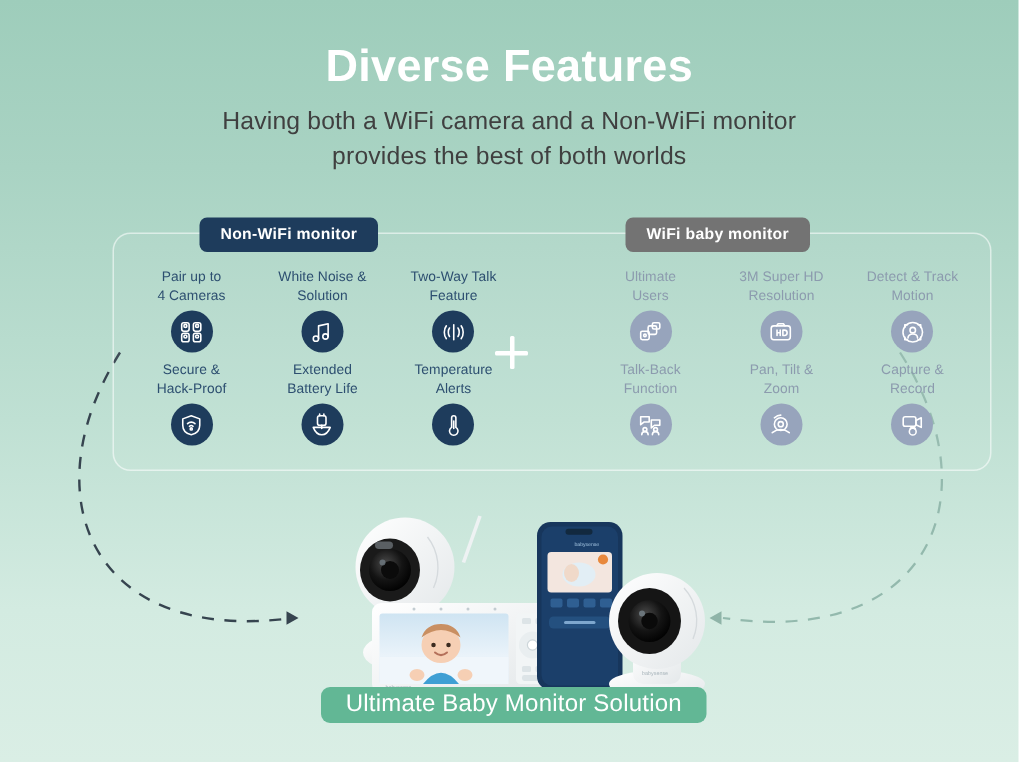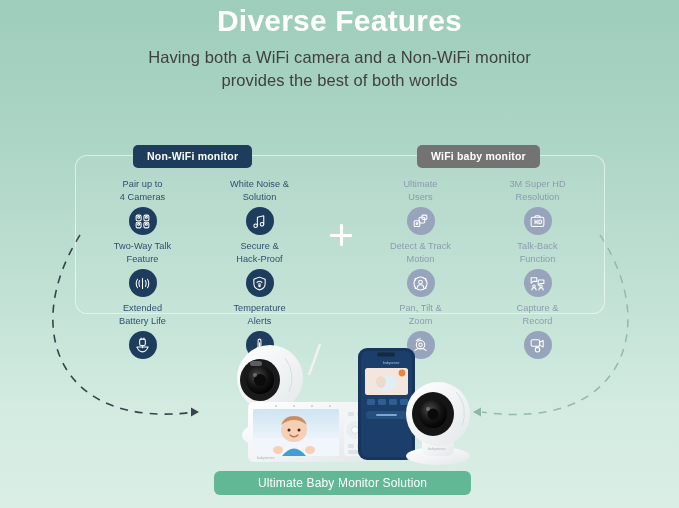--- a/index.html
+++ b/index.html
@@ -6,55 +6,55 @@
   html, body { width: 679px; height: 508px; }
   body {
     font-family: "Liberation Sans", sans-serif;
     background: linear-gradient(180deg, #9ecdbb 0%, #a9d3c3 22%, #bfe0d3 55%, #d3ebe1 80%, #daeee5 100%);
     position: relative;
     overflow: hidden;
     -webkit-font-smoothing: antialiased;
   }
 
   
-  .header { text-align: center; padding-top: 4px; }
+  .header { text-align: center; padding-top: 28px; }
   .title {
     font-size: 30px; font-weight: bold; color: #ffffff;
     letter-spacing: 0.2px; line-height: 1.1;
   }
   .subtitle {
     margin-top: 9px;
     font-size: 16.5px; color: #404040; font-weight: 400;
     line-height: 1.42; letter-spacing: 0.1px;
   }
 
   
   .arc-layer { position: absolute; inset: 0; pointer-events: none; }
 
   
   .panel {
     position: absolute; left: 75px; top: 155px;
-    width: 530px; height: 159px;
+    width: 586px; height: 159px;
     border: 1px solid rgba(255,255,255,0.55);
     border-radius: 12px;
     background: rgba(255,255,255,0.045);
   }
   .badge {
     position: absolute; top: -11px;
     font-size: 10.5px; font-weight: bold; color: #ffffff;
     padding: 5px 14px 6px; border-radius: 5px;
     white-space: nowrap; letter-spacing: 0.2px;
   }
   .badge.nonwifi { left: 57px; background: #1e3c5c; }
   .badge.wifi    { left: 341px; background: #737373; font-weight: bold; }
 
   .cols { display: flex; height: 100%; padding: 22px 8px 10px; }
   .col { flex: 1; display: flex; flex-direction: column; }
   .grid {
-    display: grid; grid-template-columns: repeat(2, 1fr);
+    display: grid; grid-template-columns: repeat(3, 1fr);
     row-gap: 5px; column-gap: 0px; width: 100%;
   }
   .cell { display: flex; flex-direction: column; align-items: center; }
   .cell-label {
     font-size: 9.2px; line-height: 1.42; text-align: center;
     letter-spacing: 0.05px; min-height: 26px;
   }
   .icon-circle {
     width: 28px; height: 28px; border-radius: 50%;
     margin-top: 3px; display: flex; align-items: center; justify-content: center;
@@ -78,21 +78,21 @@
 
   
   .product { position: absolute; left: 190px; top: 330px; width: 300px; height: 135px; }
 
   
   .cta {
     position: absolute; left: 214px; top: 458px;
     width: 257px; height: 24px; border-radius: 6px;
     background: #62b795; color: #ffffff;
     display: flex; align-items: center; justify-content: center;
-    font-size: 12px; letter-spacing: 0.15px; margin-top: 13px;
+    font-size: 16px; letter-spacing: 0.15px;
   }
 </style>
 </head>
 <body>
 
 <div class="header">
   <div class="title">Diverse Features</div>
   <div class="subtitle">
     <div>Having both a WiFi camera and a Non-WiFi monitor</div>
     <div>provides the best of both worlds</div>

